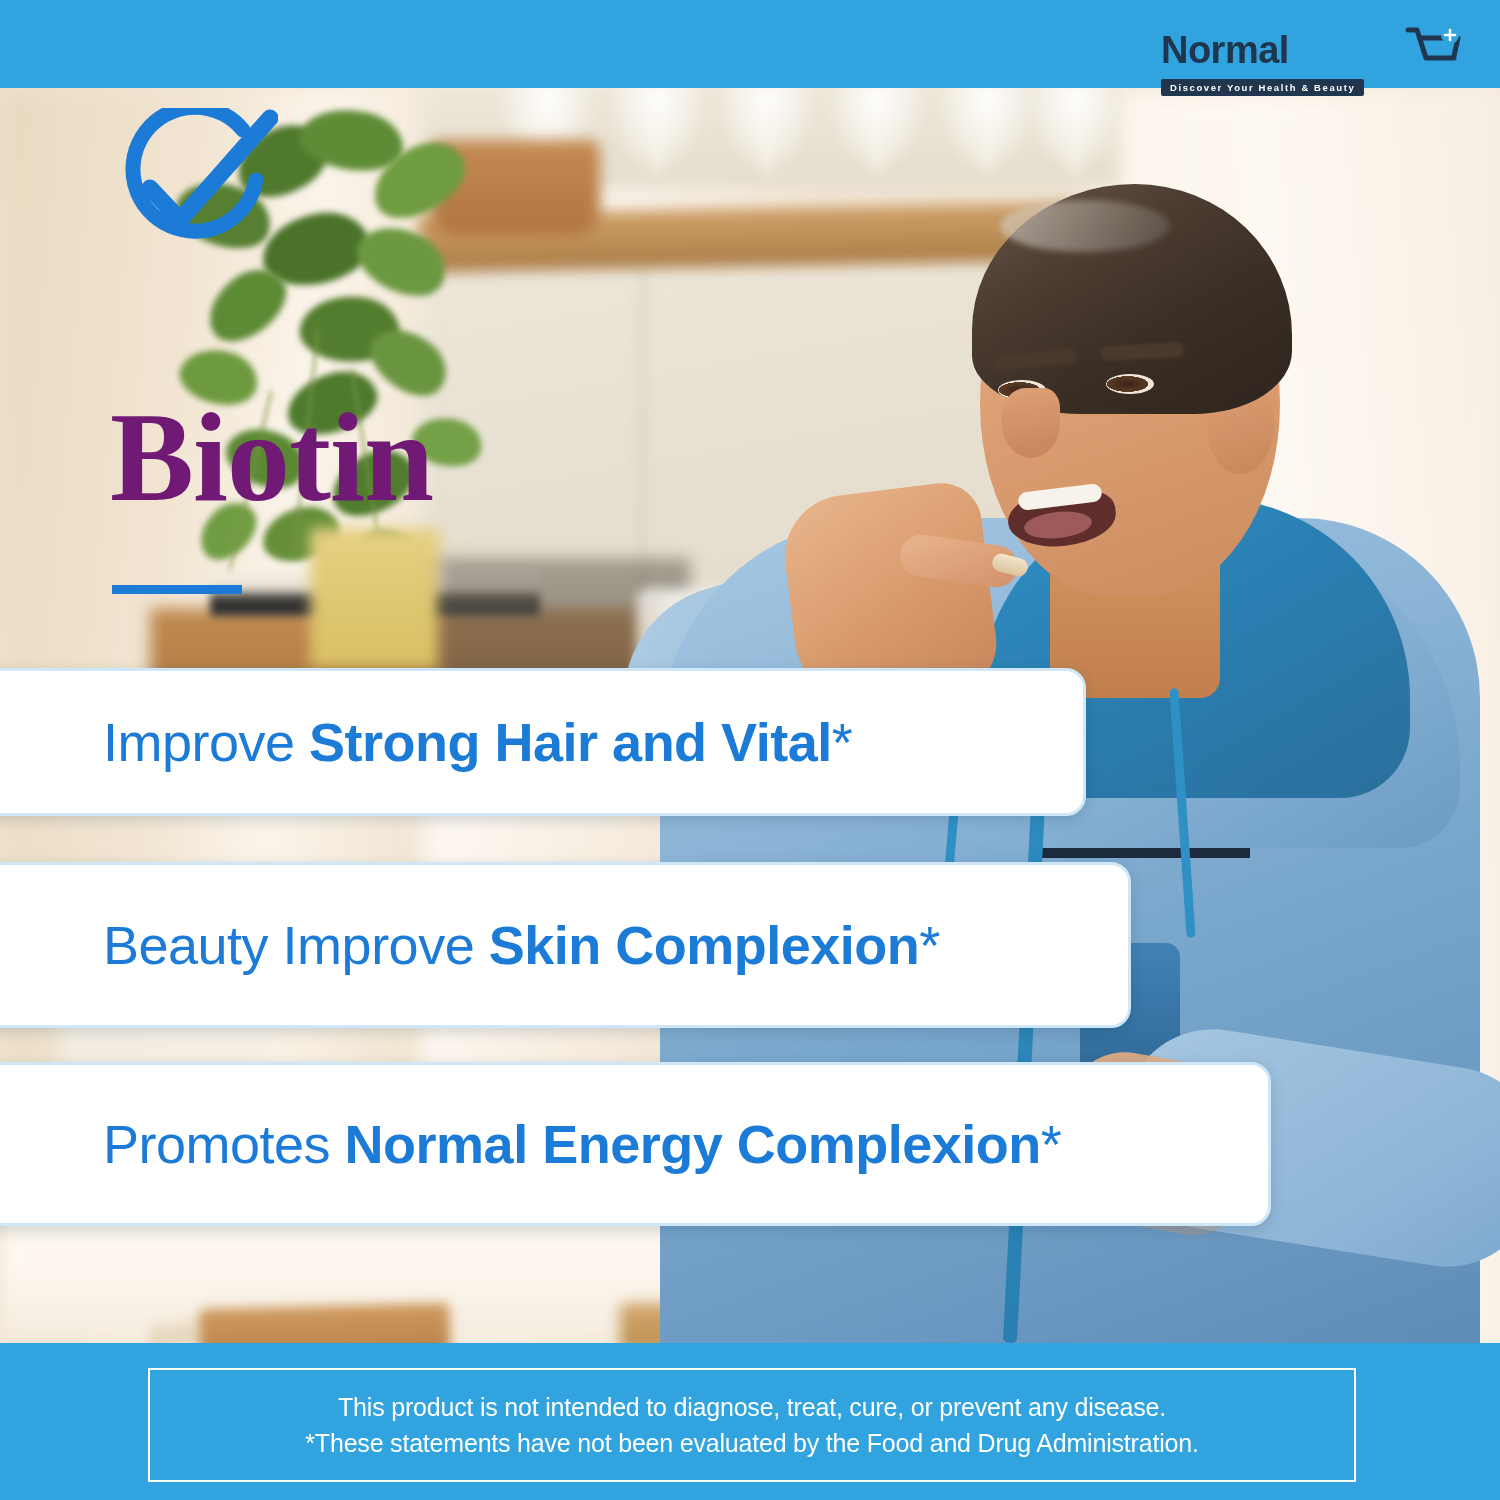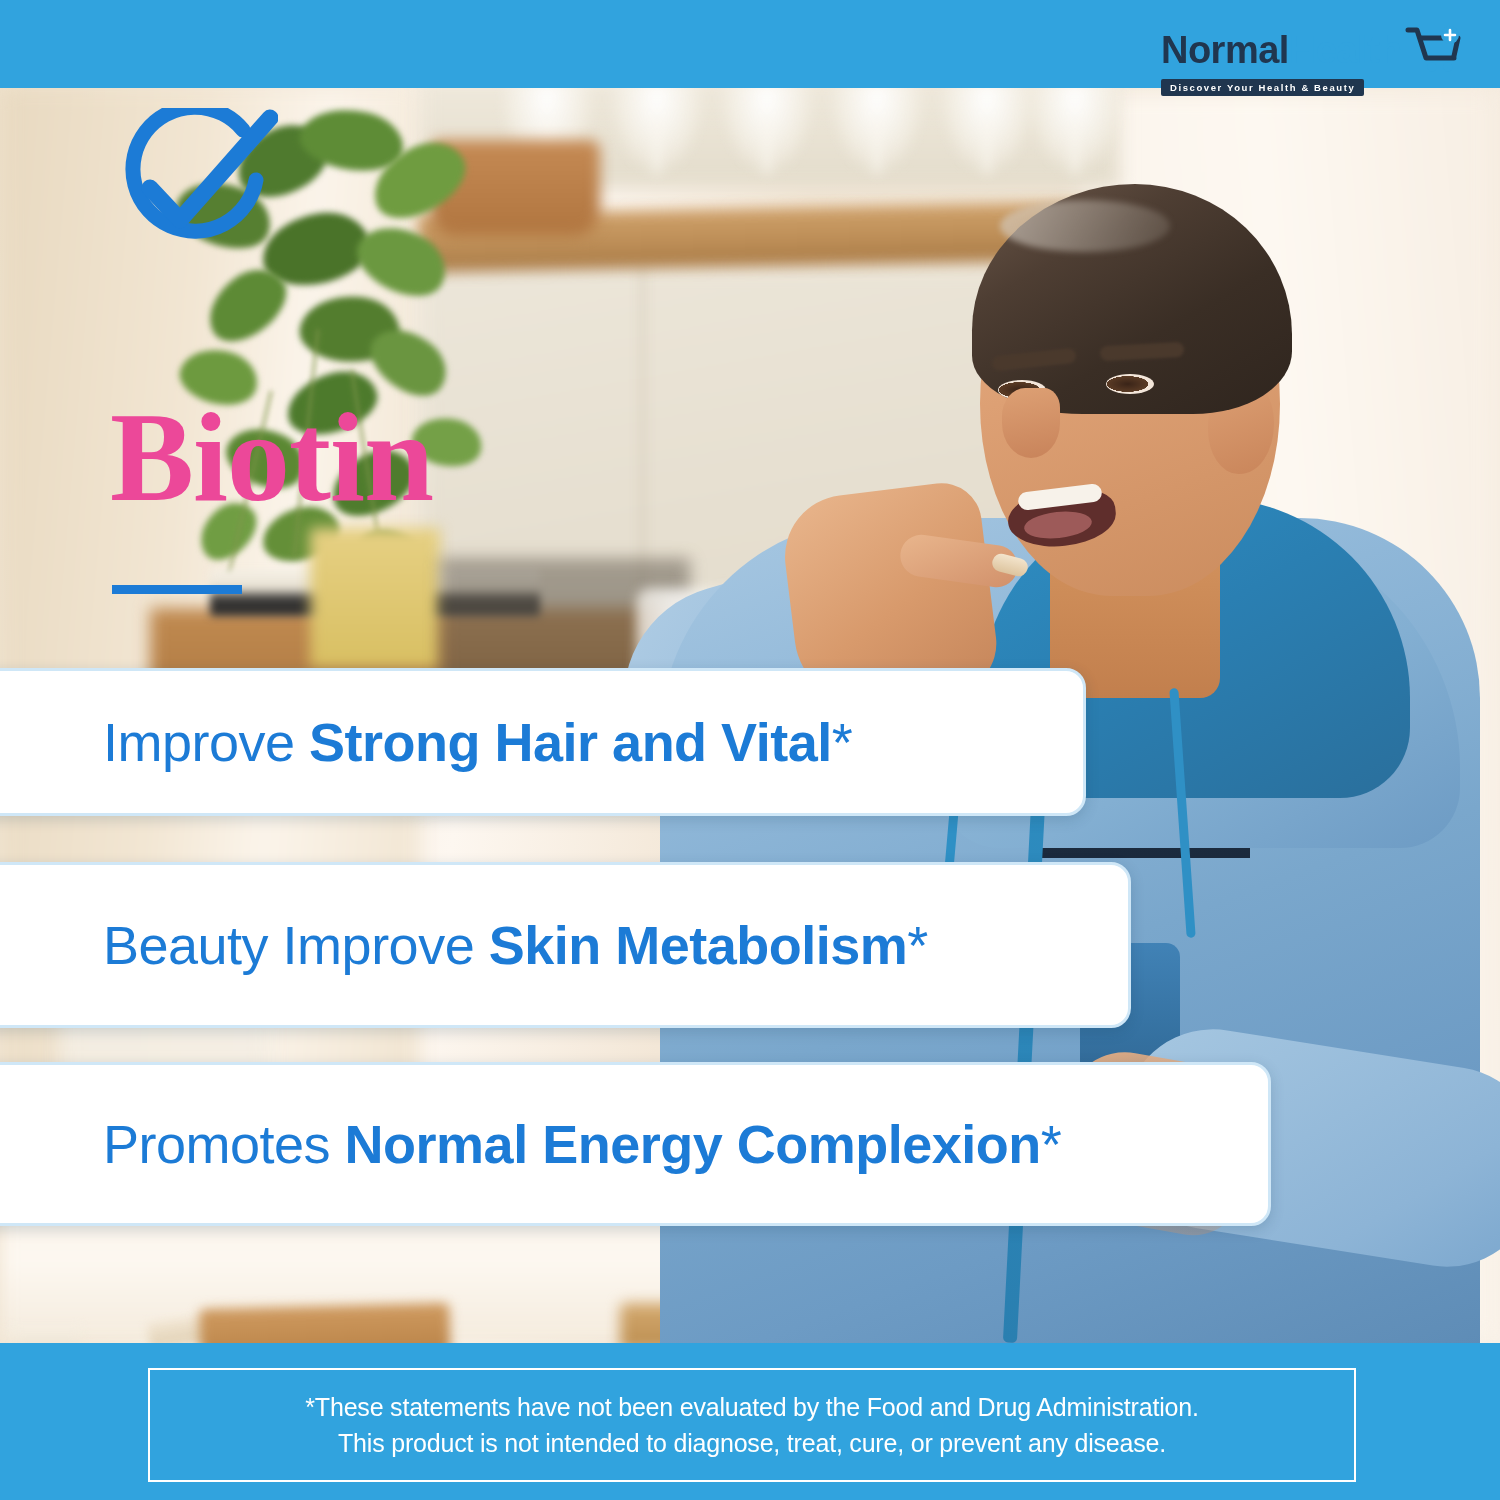--- a/index.html
+++ b/index.html
@@ -344,21 +344,21 @@
   .check-icon {
     position: absolute; left: 108px; top: 108px;
     width: 170px; height: 155px; z-index: 20;
   }
 
   .title {
     position: absolute; left: 110px; top: 395px; z-index: 20;
     font-family: "Liberation Serif", serif;
     font-weight: bold;
     font-size: 126px;
-    color: #ec4899;
+    color: #701a75;
     line-height: 1;
     letter-spacing: -1px;
   }
   .title-rule {
     position: absolute; left: 112px; top: 585px;
     width: 130px; height: 9px;
     background: #1C7BD6;
     z-index: 20;
   }
 
@@ -533,26 +533,26 @@
   </span>
 
   <div class="title">Biotin</div>
   <div class="title-rule"></div>
 
   <div class="bar bar1">
     <div class="bar-text"><span>Improve </span><b>Strong Hair and Vital</b><span class="star">*</span></div>
   </div>
 
   <div class="bar bar2">
-    <div class="bar-text"><span>Beauty Improve </span><b>Skin Metabolism</b><span class="star">*</span></div>
+    <div class="bar-text"><span>Beauty Improve </span><b>Skin Complexion</b><span class="star">*</span></div>
   </div>
 
   <div class="bar bar3">
     <div class="bar-text"><span>Promotes </span><b>Normal Energy Complexion</b><span class="star">*</span></div>
   </div>
 
   <div class="band-bottom"></div>
   <div class="disclaimer">
+    <p>This product is not intended to diagnose, treat, cure, or prevent any disease.</p>
     <p>*These statements have not been evaluated by the Food and Drug Administration.</p>
-    <p>This product is not intended to diagnose, treat, cure, or prevent any disease.</p>
   </div>
 
 </div>
 
 </body></html>

